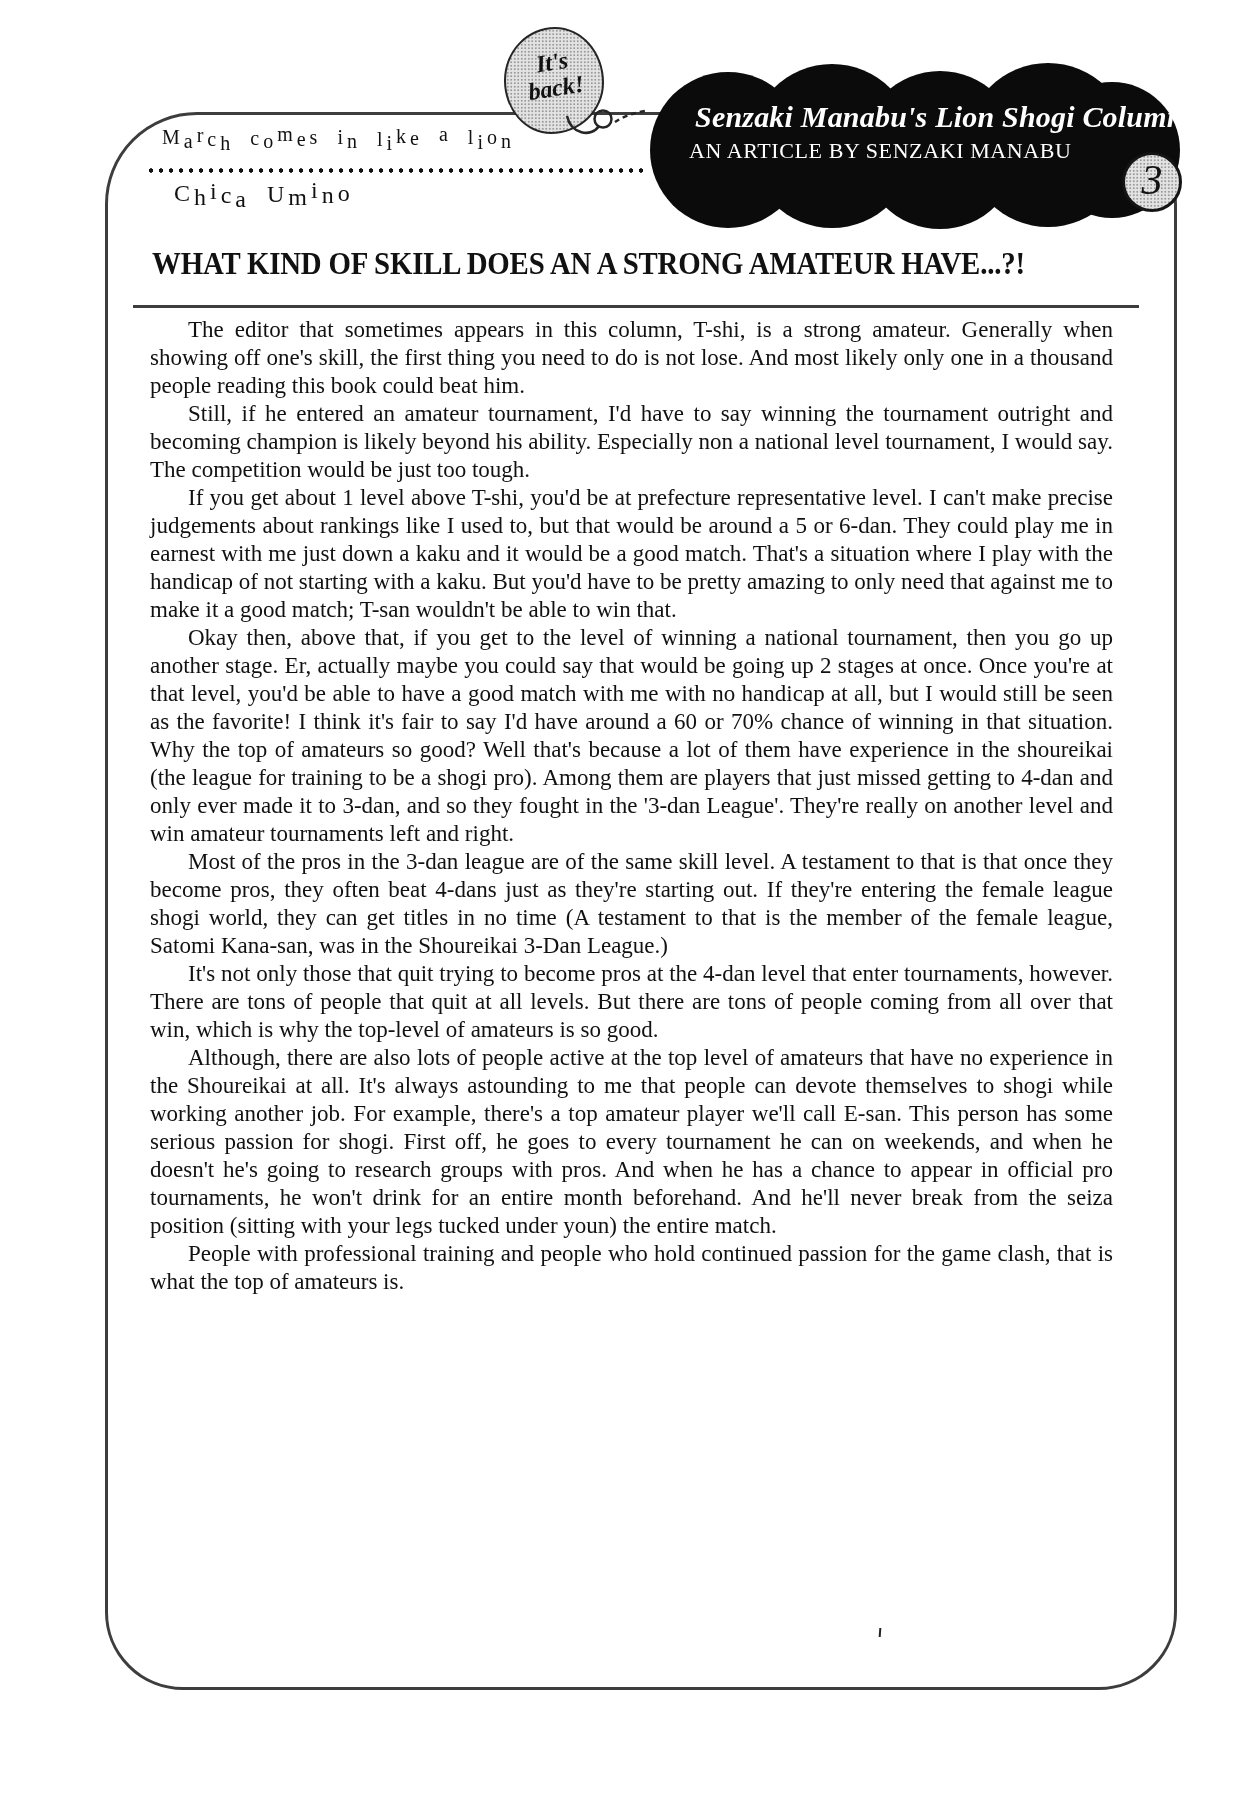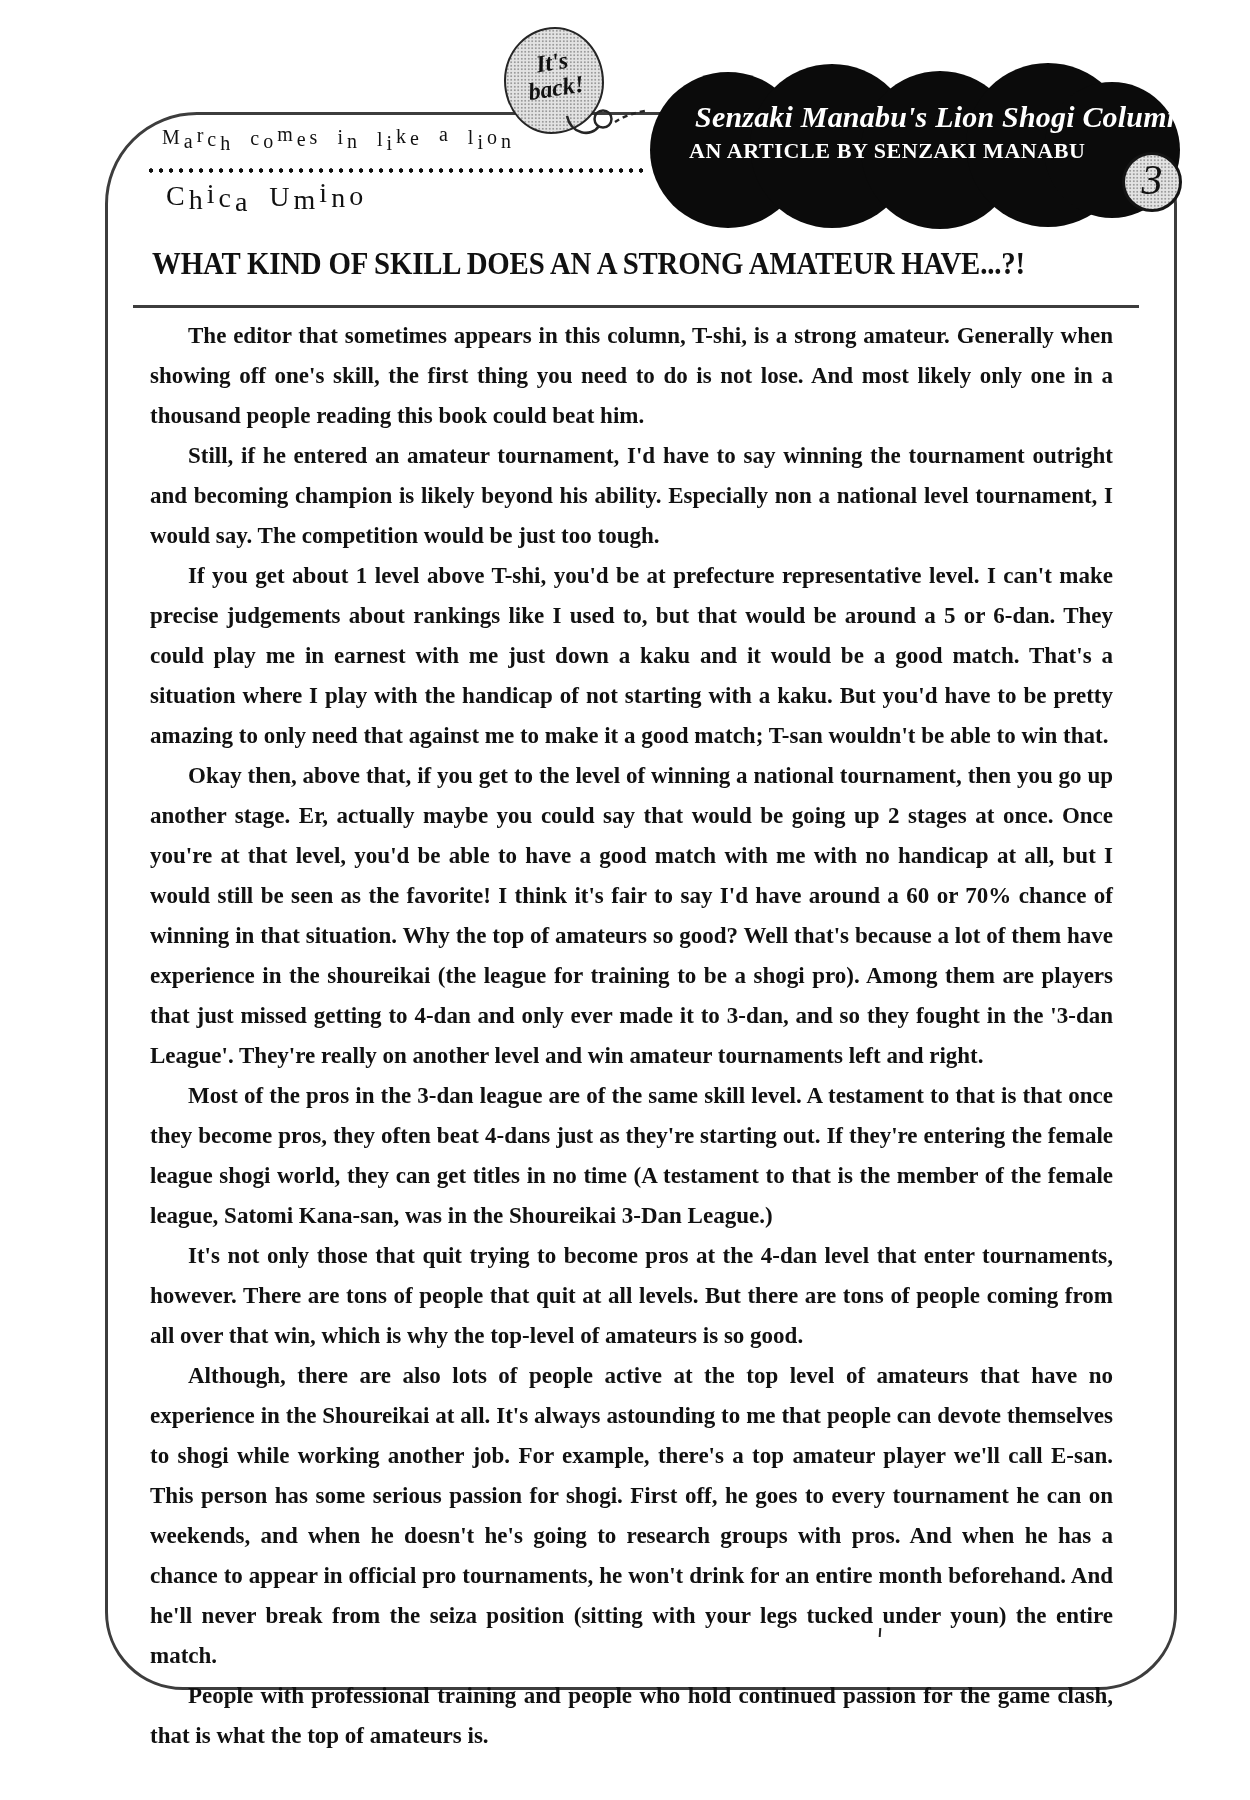--- a/index.html
+++ b/index.html
@@ -20,21 +20,21 @@
   .series-title{
     position:absolute;left:162px;top:126px;font-size:20px;letter-spacing:4px;
     word-spacing:7px;z-index:2;white-space:nowrap;
   }
   .dotted-rule{
     position:absolute;left:146px;top:168px;width:502px;height:5px;z-index:2;
     background-image:radial-gradient(circle,var(--ink) 2px,transparent 2.3px);
     background-size:10px 5px;background-repeat:repeat-x;background-position:0 50%;
   }
   .author-name{
-    position:absolute;left:166px;top:180px;font-size:28px;letter-spacing:4px;
+    position:absolute;left:174px;top:180px;font-size:24px;letter-spacing:4px;
     word-spacing:7px;z-index:2;white-space:nowrap;
   }
   
   .bubble{
     position:absolute;left:504px;top:27px;width:100px;height:107px;z-index:3;
     border:2px solid #252525;border-radius:51% 49% 53% 47% / 50% 52% 48% 50%;
     background-color:var(--halftone-fill);
     background-image:radial-gradient(var(--halftone-dot) 0.8px,transparent 1.1px);
     background-size:3.5px 3.5px;
   }
@@ -45,21 +45,21 @@
   }
   .bubble-tail{position:absolute;left:555px;top:98px;z-index:3;}
   
   .cloud-svg{position:absolute;left:560px;top:55px;z-index:2;}
   .cloud-title{
     position:absolute;left:695px;top:100px;width:485px;color:#fff;z-index:3;
     font-size:30px;font-weight:700;white-space:nowrap;letter-spacing:0.2px;font-style:italic;
   }
   .cloud-subtitle{
     position:absolute;left:689px;top:138px;width:485px;color:#fff;z-index:3;
-    font-size:22px;font-weight:700;white-space:nowrap;letter-spacing:0.6px;
+    font-size:22px;font-weight:400;white-space:nowrap;letter-spacing:0.6px;
   }
   .issue-badge{
     position:absolute;left:1122px;top:152px;width:60px;height:60px;z-index:4;
     border:3px solid #141414;border-radius:50%;
     background-color:var(--halftone-fill);
     background-image:radial-gradient(var(--halftone-dot) 0.8px,transparent 1.1px);
     background-size:3.5px 3.5px;
     display:flex;align-items:center;justify-content:center;
     font-size:42px;font-style:italic;line-height:1;padding-bottom:4px;
   }
@@ -68,21 +68,21 @@
     position:absolute;left:152px;top:246px;width:1040px;z-index:2;
     font-size:31px;font-weight:700;white-space:nowrap;
     transform:scaleX(0.93);transform-origin:left center;letter-spacing:-0.2px;
   }
   .title-rule{
     position:absolute;left:133px;top:305px;width:1006px;height:3px;
     background:var(--rule);z-index:2;
   }
   .body-text{
     position:absolute;left:150px;top:316px;width:963px;z-index:2;
-    font-size:23px;line-height:40px;text-align:justify;font-weight:bold;
+    font-size:23px;line-height:28px;text-align:justify;
   }
   .body-text p{margin:0;text-indent:38px;}
   .tick-mark{
     position:absolute;left:879px;top:1628px;width:2px;height:9px;
     background:#222;z-index:2;transform:rotate(4deg);
   }
 </style>
 </head>
 <body>
 

